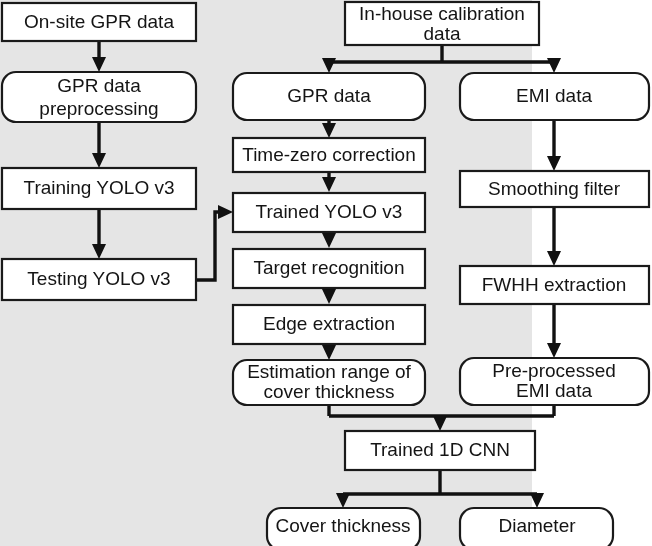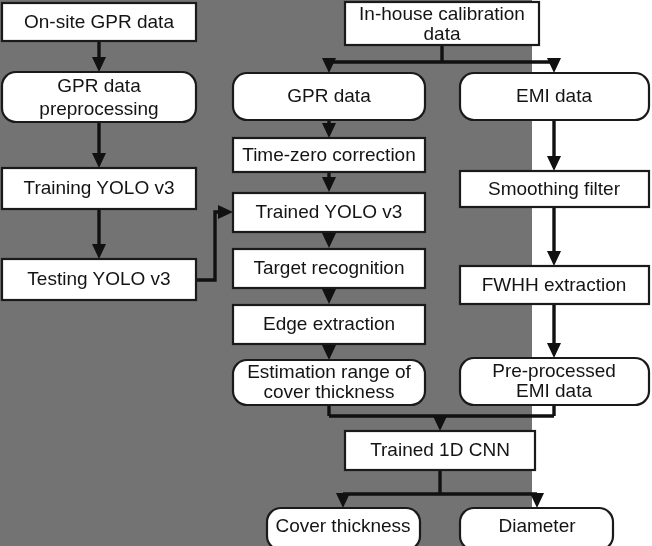--- a/index.html
+++ b/index.html
@@ -10,21 +10,21 @@
   body {
     width: 652px;
     height: 546px;
     overflow: hidden;
     font-family: "Liberation Sans", sans-serif;
   }
   #flow-root {
     position: relative;
     width: 532px;
     height: 546px;
-    background: #737373;
+    background: #e5e5e5;
   }
   svg#flow-svg {
     position: absolute;
     top: 0;
     left: 0;
     width: 652px;
     height: 546px;
   }
   .node-rect {
     fill: #ffffff;

